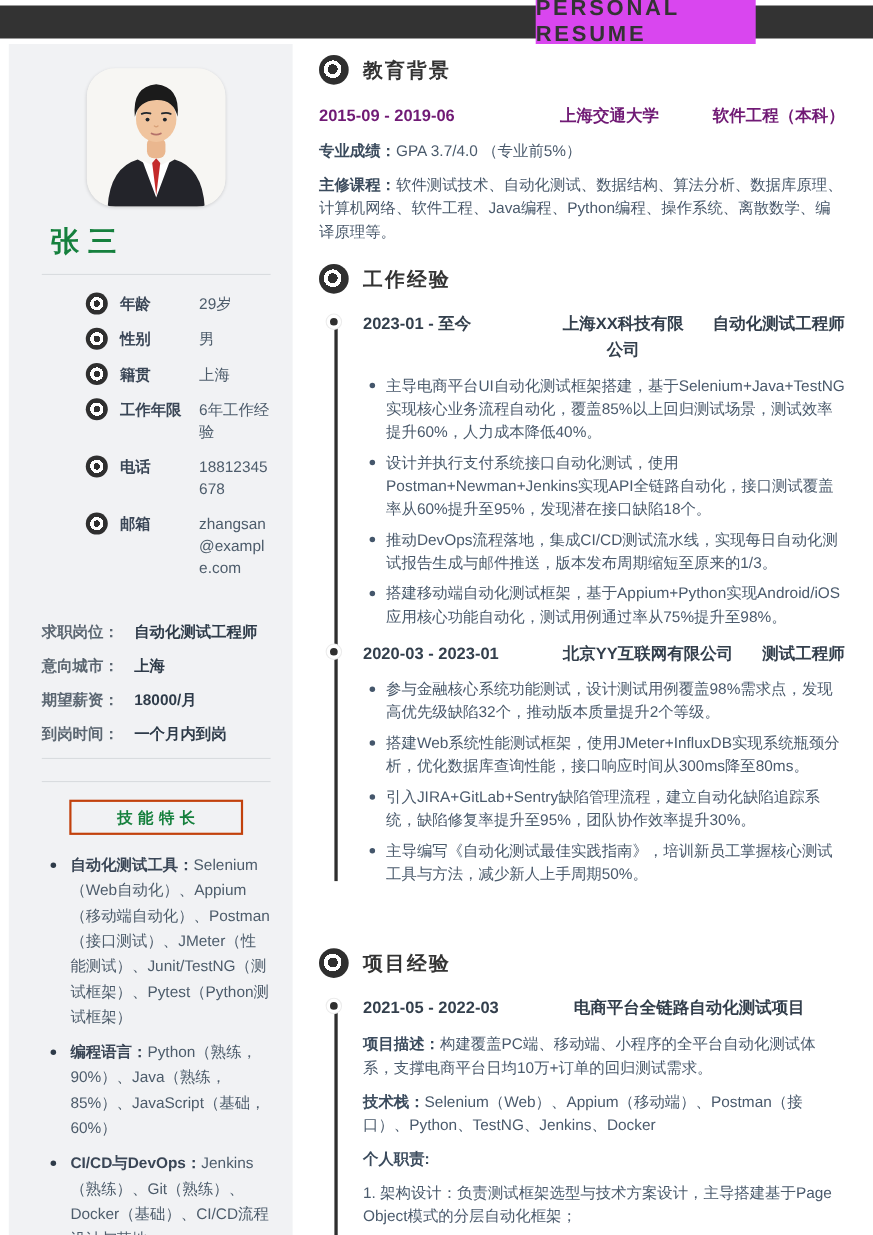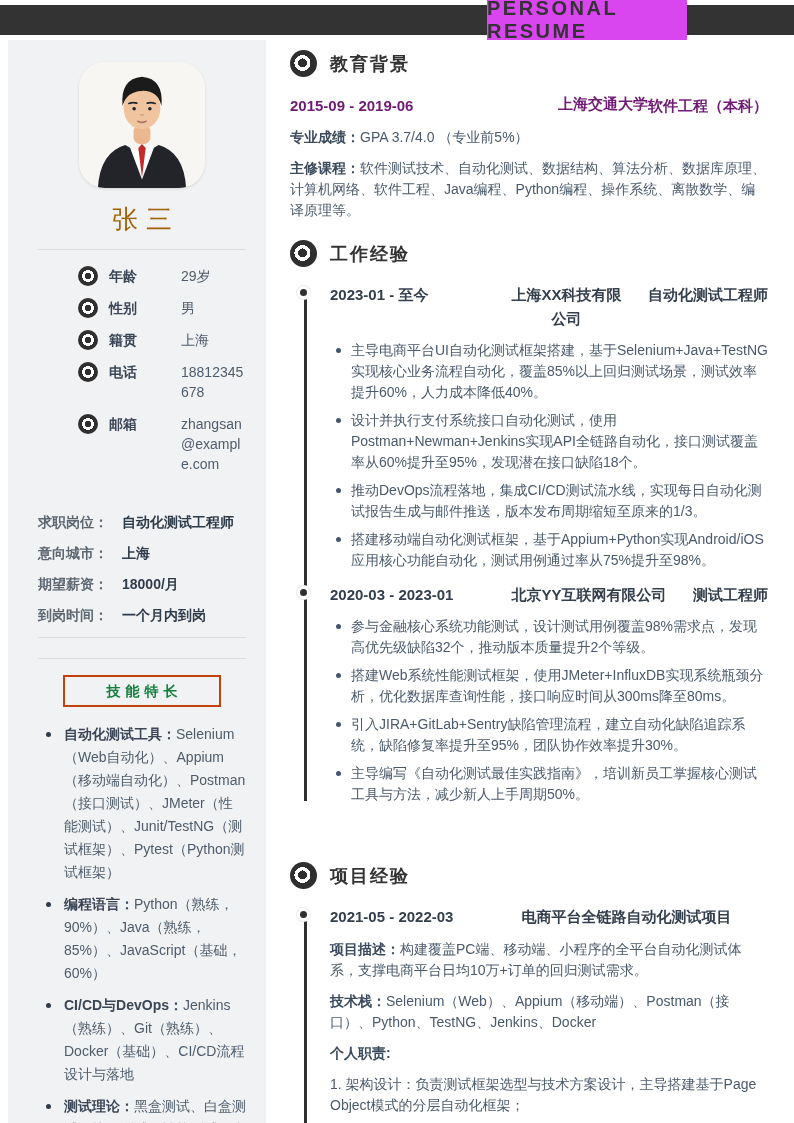--- a/index.html
+++ b/index.html
@@ -12,21 +12,21 @@
   .topbar-badge { position:absolute; left:487px; top:0; width:200px; height:40px; background:#d946ef;
     display:flex; align-items:center; justify-content:center;
     font-size:20px; font-weight:bold; letter-spacing:2.5px; color:#333333; }
 
   
   .sidebar { position:absolute; left:8px; top:40px; width:258px; height:1083px; background:#f1f2f4;
     padding:22px 20px 0 30px; }
   .photo-wrap { width:126px; height:126px; margin:0 auto; border-radius:26px; overflow:hidden; background:#f7f6f3;
     box-shadow:0 1px 3px rgba(0,0,0,0.12); }
   .photo-wrap svg { display:block; width:126px; height:126px; }
-  .side-name { text-align:center; font-size:26px; font-weight:normal; color:#a16207; letter-spacing:8px;
+  .side-name { text-align:left; font-size:26px; font-weight:bold; color:#15803d; letter-spacing:8px;
     margin-top:14px; text-indent:8px; }
   .side-div { border-top:1px solid #d9dcdf; margin-top:12px; }
   .side-div2 { border-top:1px solid #d9dcdf; }
 
   .info-list { margin-top:16px; }
   .info-row { display:flex; align-items:flex-start; margin-bottom:12px;padding-left:40px; }
   .mini-donut { flex:0 0 20px; width:20px; height:20px; border-radius:50%; margin-right:11px; margin-top:0px;
     background:radial-gradient(circle at 50% 50%, #2f2f2f 0 3px, #ffffff 3px 6px, #2f2f2f 6px); }
   .info-label { width:72px; font-size:14px; font-weight:bold; color:#3a4656; line-height:20px; }
   .info-value { flex:1; font-size:14px; color:#4d5c6b; line-height:20px; word-break:break-all; }
@@ -47,21 +47,21 @@
   
   .section { position:absolute; left:290px; width:478px; }
   .sec-edu { top:50px; } .sec-work { top:240px; } .sec-proj { top:862px; }
   .sec-head { display:flex; align-items:center; gap:13px; }
   .donut { flex:0 0 27px; width:27px; height:27px; border-radius:50%;
     background:radial-gradient(circle at 46% 48%, #2f2f2f 0 4.5px, #ffffff 4.5px 8px, #2f2f2f 8px); }
   .sec-title { font-size:18px; font-weight:bold; color:#333333; letter-spacing:2px; }
 
   .edu-row { display:flex; margin-top:18px; font-size:15px; font-weight:bold; color:#701a75; line-height:22px; }
   .edu-period { width:170px; }
-  .edu-school { flex:1; text-align:right;font-family:Liberation Mono, monospace; }
+  .edu-school { flex:1; text-align:center; }
   .edu-degree { text-align:right; white-space:nowrap; }
   .para { margin-top:10px; font-size:14px; line-height:21px; color:#4a5a6c; }
   .para b, .p-label { font-weight:bold; color:#3b4b5d; }
 
   .timeline { position:relative; margin-top:16px; padding-left:40px; }
   .timeline::before { content:""; position:absolute; left:14px; top:7px; bottom:4px; width:3px; background:#2f2f2f; }
   .sec-proj .timeline::before { bottom:-320px; }
   .tl-entry { position:relative; }
   .tl-entry + .tl-entry { margin-top:12px; }
   .tl-dot { position:absolute; left:-33px; top:3px; width:13px; height:13px; border-radius:50%;
@@ -118,20 +118,25 @@
         <span class="info-label">性别</span>
         <span class="info-value">男</span>
       </div>
       <div class="info-row">
         <span class="mini-donut"></span>
         <span class="info-label">籍贯</span>
         <span class="info-value">上海</span>
       </div>
       <div class="info-row">
         <span class="mini-donut"></span>
+        <span class="info-label">工作年限</span>
+        <span class="info-value">6年工作经验</span>
+      </div>
+      <div class="info-row">
+        <span class="mini-donut"></span>
         <span class="info-label">电话</span>
         <span class="info-value">18812345678</span>
       </div>
       <div class="info-row">
         <span class="mini-donut"></span>
         <span class="info-label">邮箱</span>
         <span class="info-value">zhangsan@example.com</span>
       </div>
     </div>
 

